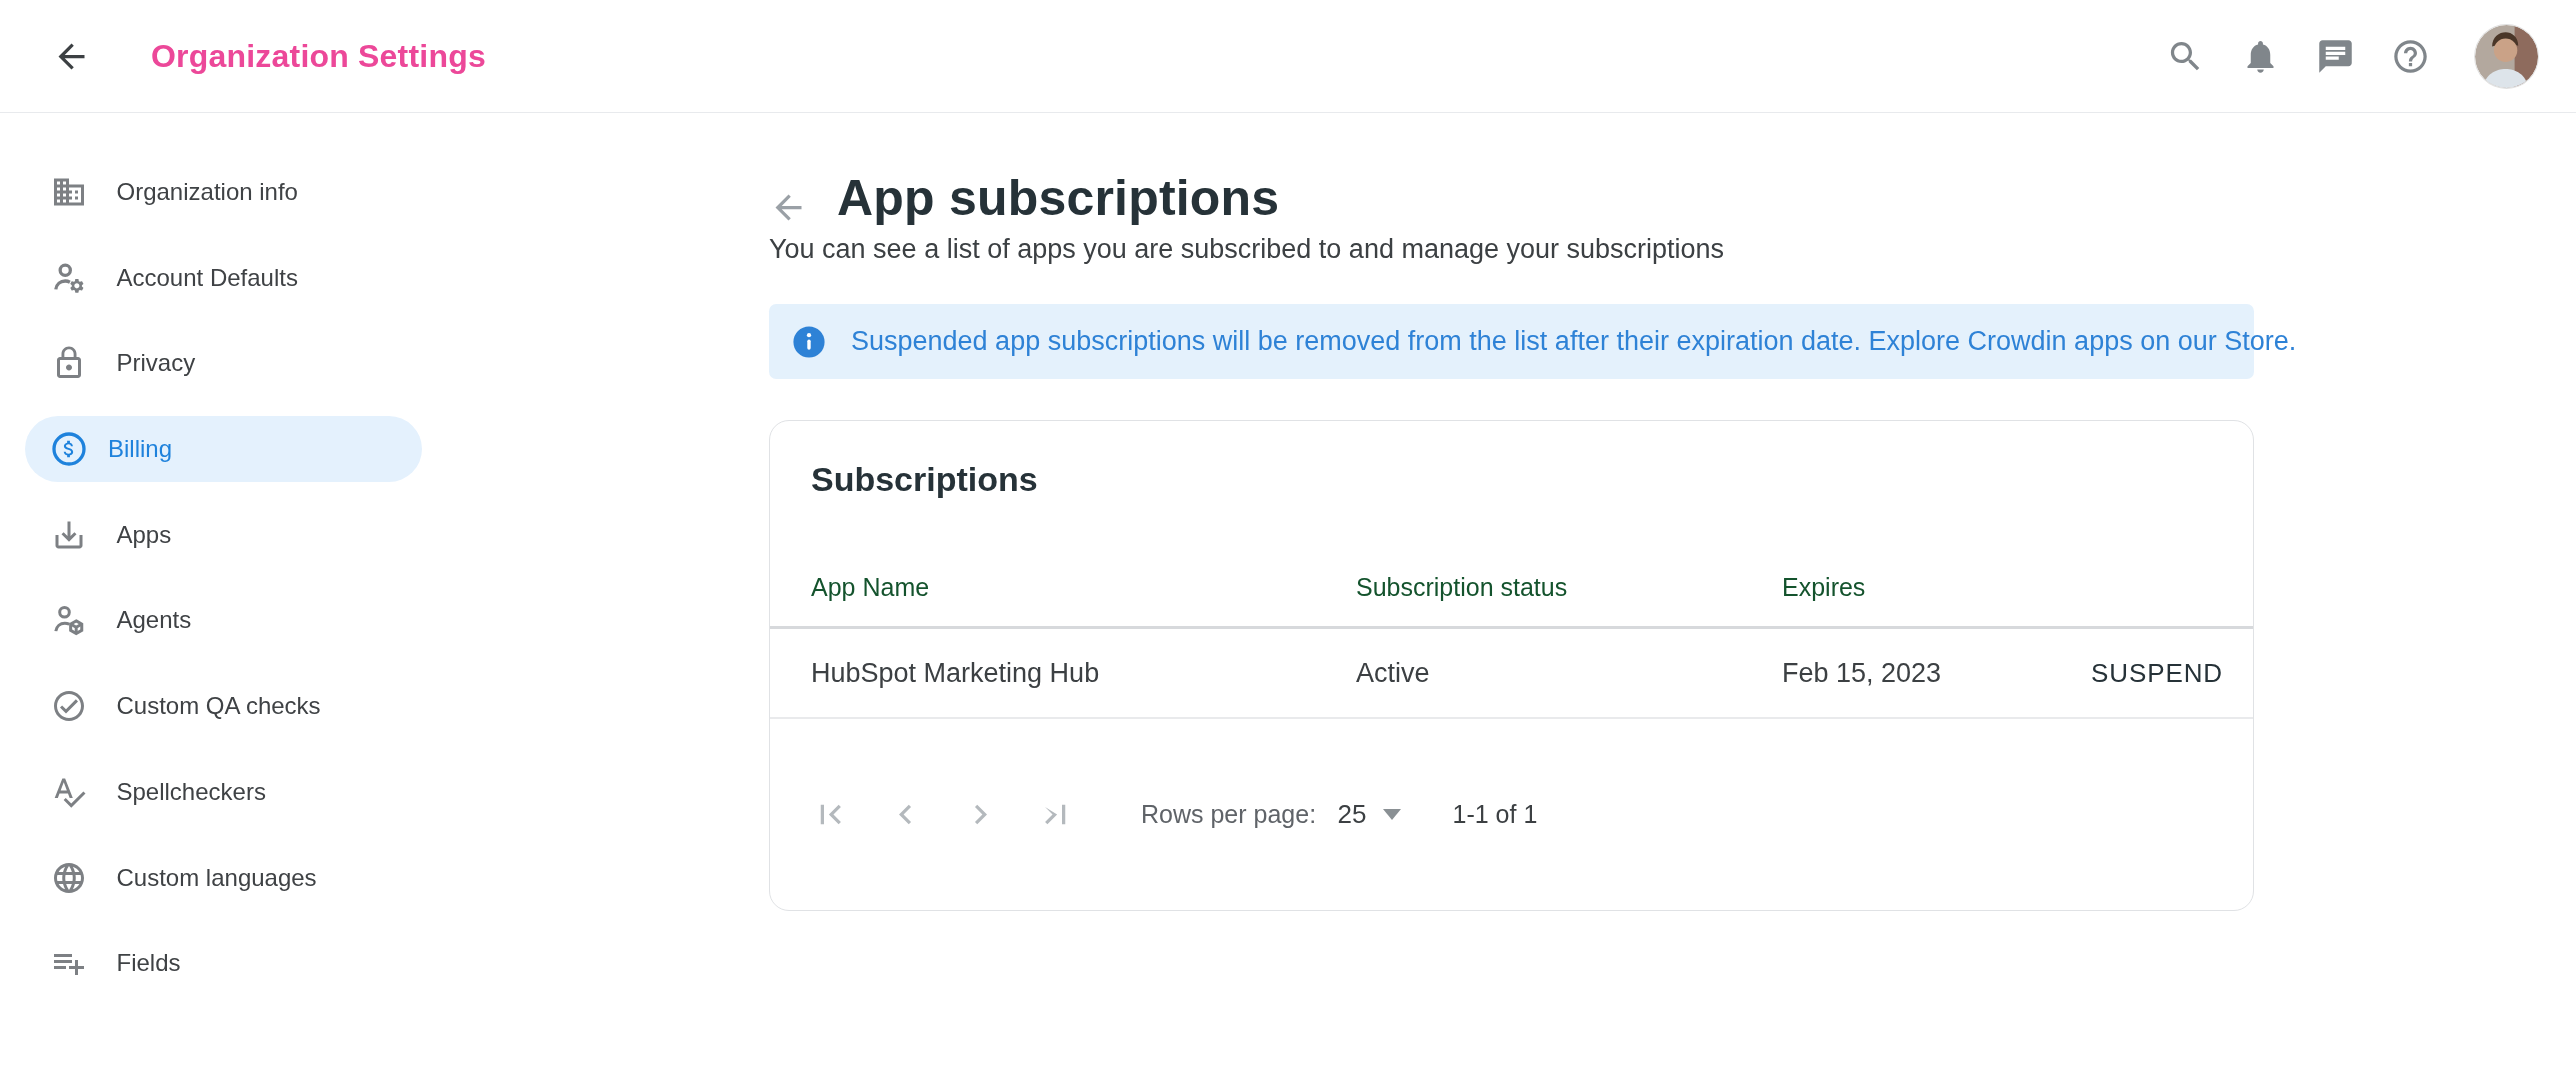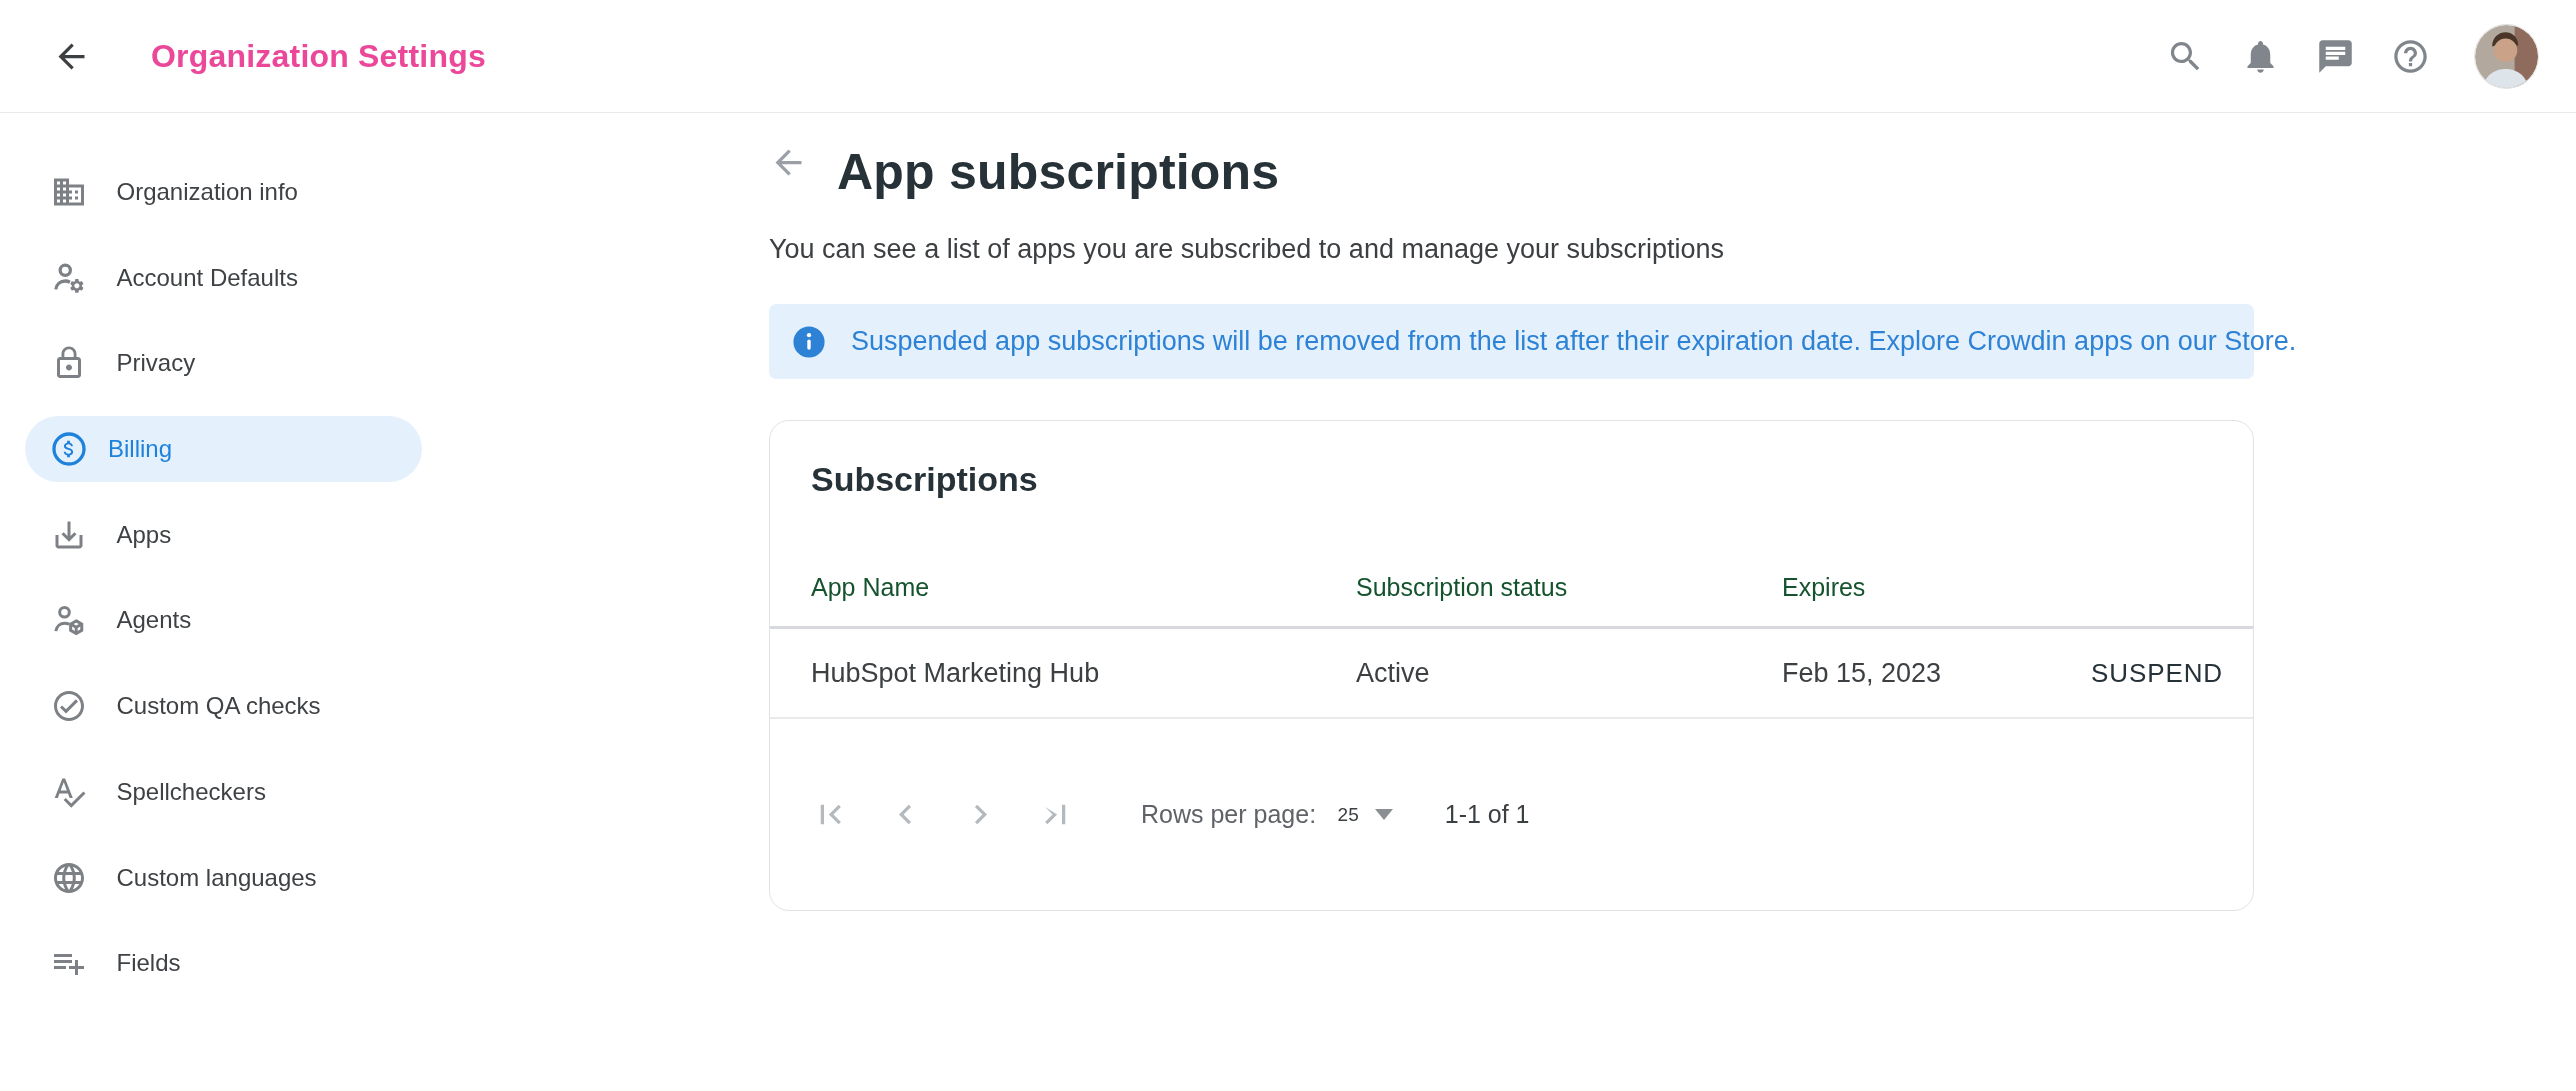--- a/index.html
+++ b/index.html
@@ -21,21 +21,21 @@
   .nav-item { width:397px; height:66px; margin:0 0 19.7px 25px; border-radius:36px; display:flex; align-items:center; padding-left:26px; cursor:pointer; }
   .nav-item .nicon { width:36px; height:36px; color:#7d8084; flex:none; }
   .nav-item .nicon svg { width:100%; height:100%; display:block; }
   .nav-item .nlabel { margin-left:29.5px; font-size:24px; font-weight:500; color:#3f4245; white-space:nowrap; }
   .nav-item.active { background:#e4f1fd; }
   .nav-item.active .nicon { color:#1e82dc; }
   .nav-item.active .nlabel { color:#1e82dc;margin-left:21px; }
 
   
   .content { position:absolute; top:114px; left:769px; width:1485px; }
-  .page-title-row { position:absolute; top:29px; left:0; height:84px; display:flex; align-items:flex-start; }
+  .page-title-row { position:absolute; top:29px; left:0; height:84px; display:flex; align-items:flex-end; }
   .page-title-row .back { width:39px; height:39px; color:#9aa0a6; cursor:pointer; flex:none; }
   .page-title-row .back svg { width:100%; height:100%; display:block; }
   .page-title { margin-left:29px; font-size:50px; font-weight:700; color:#263238; letter-spacing:0.2px; }
   .page-subtitle { position:absolute; top:120px; left:0; font-size:27px; color:#3c4043; }
 
   .banner { position:absolute; top:190px; left:0; width:1485px; height:75px; background:#e4f1fc; border-radius:7.2px; display:flex; align-items:center; padding:0 27px 0 23px; }
   .banner .info-ic { width:34px; height:34px; flex:none; }
   .banner .info-ic svg { width:100%; height:100%; display:block; }
   .banner .btext { margin-left:25px; font-size:27px; color:#2e82d6; white-space:nowrap; }
 
@@ -47,21 +47,21 @@
   .trow { position:absolute; top:208px; left:41px; right:30px; height:89px; display:grid; grid-template-columns:545px 426px 304px 1fr; align-items:center; }
   .td { font-size:27px; color:#3c4043; white-space:nowrap; }
   .td-action { text-align:right; }
   .action-btn { font-family:"Liberation Sans", sans-serif; background:none; border:none; font-size:26px; font-weight:400; letter-spacing:0.9px; color:#263238; cursor:pointer; }
   .divider2 { position:absolute; top:296px; left:0; right:0; height:1.8px; background:#e9eaec; }
   .pagination { position:absolute; top:298px; left:41px; right:30px; bottom:0; display:flex; align-items:center; }
   .pg-btn { width:39px; height:39px; color:#b4b9bd; cursor:pointer; flex:none; }
   .pg-btn + .pg-btn { margin-left:36px; }
   .pg-btn svg { width:100%; height:100%; display:block; }
   .rpp-label { margin-left:66px; font-size:25px; color:#5f6368; }
-  .rpp-value { margin-left:21.5px; font-size:19px; color:#3c4043; cursor:pointer; }
+  .rpp-value { margin-left:21.5px; font-size:26px; color:#3c4043; cursor:pointer; }
   .rpp-caret { width:0; height:0; border-left:9.8px solid transparent; border-right:9.8px solid transparent; border-top:11.6px solid #8a9094; margin-left:16px; cursor:pointer; }
   .range { margin-left:52px; font-size:25px; color:#3c4043; }
 </style>
 </head>
 <body>
 
 <header class="appbar">
   <span class="back">
     <svg viewBox="0 0 24 24" fill="currentColor">
         <path d="M20 11H7.83l5.59-5.59L12 4l-8 8 8 8 1.41-1.41L7.83 13H20v-2z"></path>

